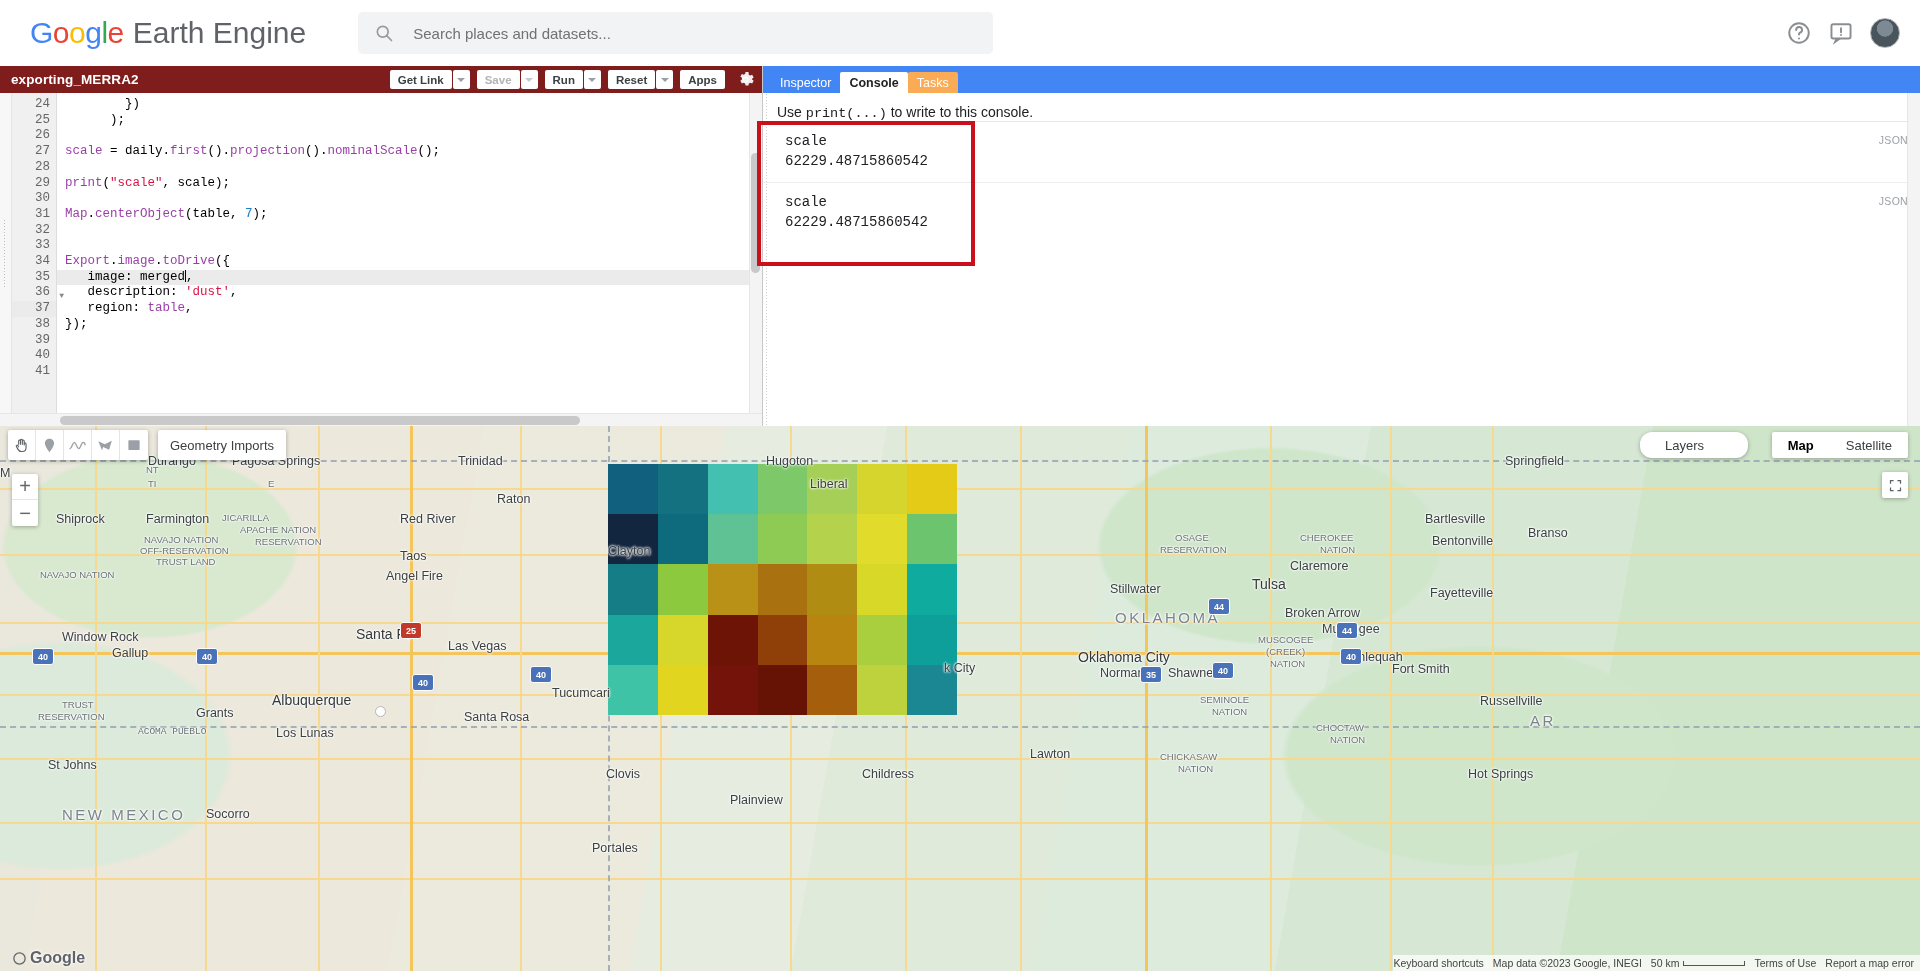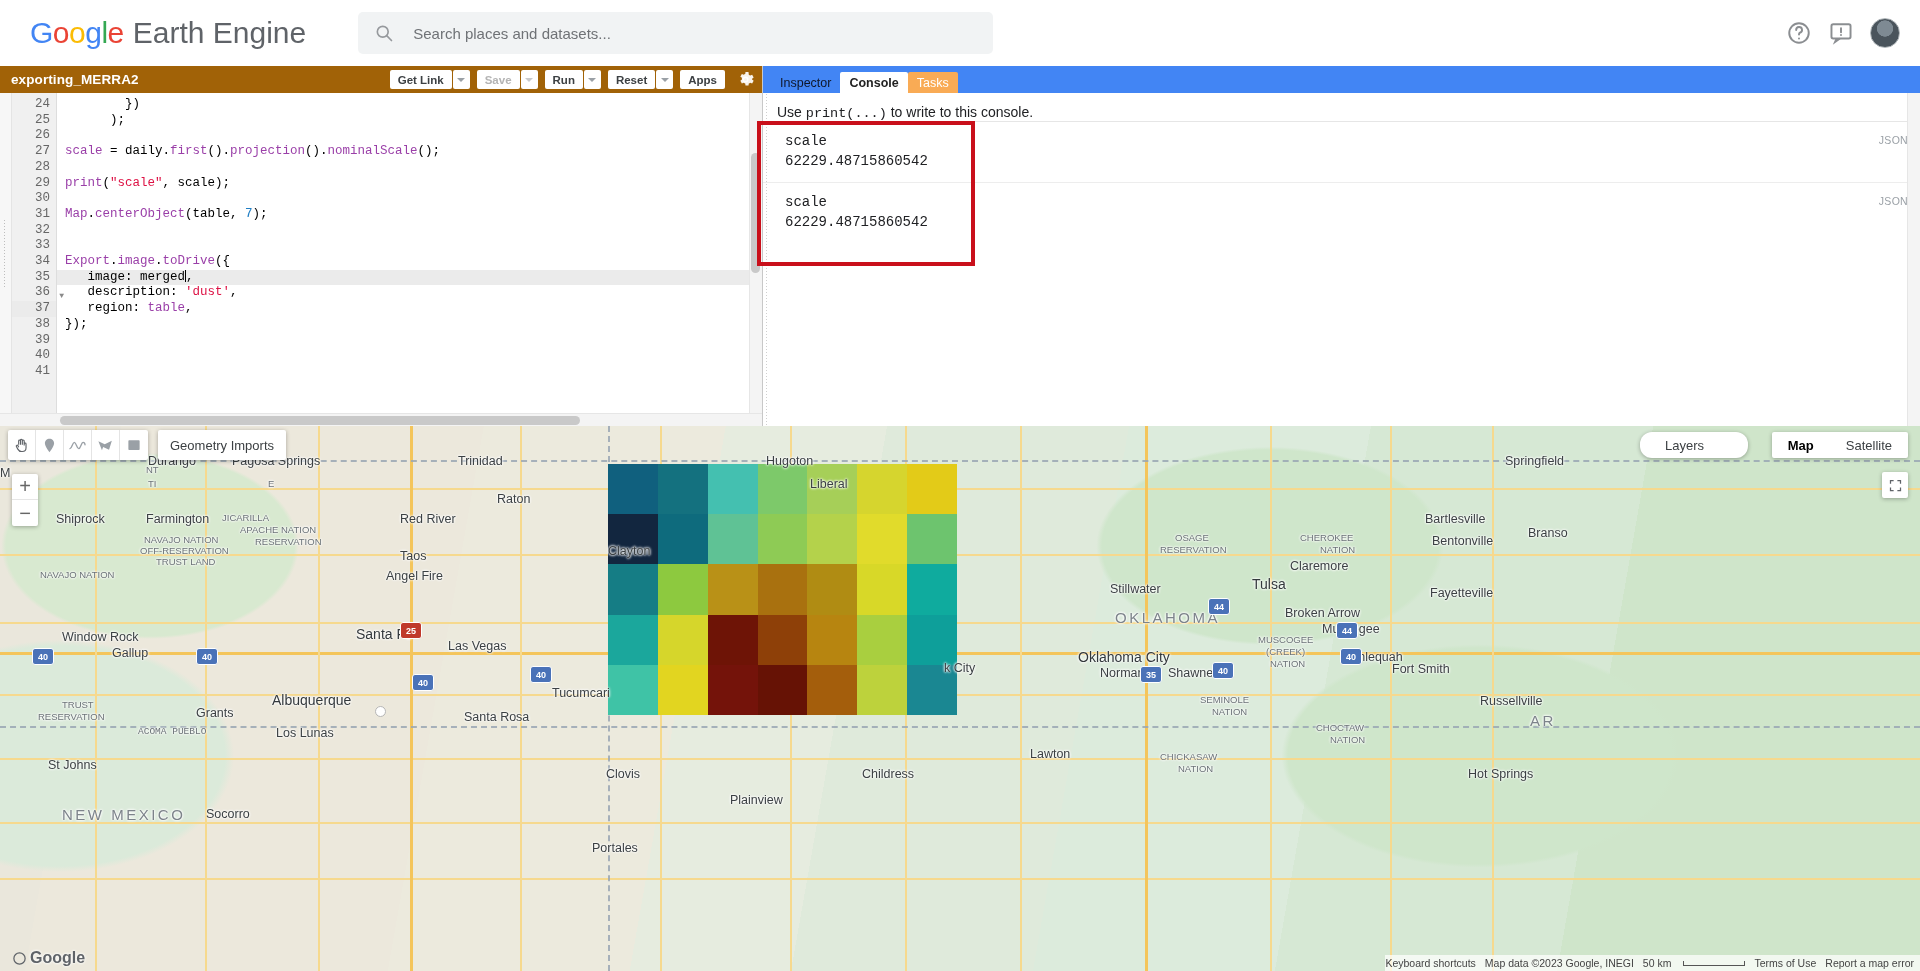--- a/index.html
+++ b/index.html
@@ -50,21 +50,21 @@
     border: 1px solid #aeb4b8; cursor: pointer;
   }
 
   
   .panes { display: flex; width: 100%; height: 360px; }
   .left-pane { width: 763px; display: flex; flex-direction: column; border-right: 1px solid #c8c8c8; }
   .right-pane { flex: 1; display: flex; flex-direction: column; }
 
   
   .bluebar {
-    height: 27px; background: #a16207;
+    height: 27px; background: #7f1d1d;
     display: flex; align-items: center;
     color: #fff; position: relative;
   }
   .script-name {
     font-size: 13.5px; font-weight: bold; color: #fff;
     padding-left: 11px; letter-spacing: .1px;
   }
   .tb-group { margin-left: auto; display: flex; align-items: center; padding-right: 6px; gap: 7px; }
   .btn {
     height: 19px; background: #fff; color: #3c4043;
@@ -123,21 +123,21 @@
     background: #f4f4f4; border-left: 1px solid #e6e6e6;
   }
   .vthumb { position: absolute; right: 2px; top: 60px; width: 9px; height: 120px; background: #c9c9c9; border-radius: 5px; }
   .hscroll { height: 13px; background: #f4f4f4; border-top: 1px solid #e6e6e6; position: relative; }
   .hthumb { position: absolute; left: 60px; top: 2px; height: 9px; width: 520px; background: #c9c9c9; border-radius: 5px; }
 
   
   .tabs { display: flex; align-items: flex-end; height: 27px; background: #4285F4; padding-left: 8px; }
   .tab {
     font-size: 12.5px; padding: 4px 9px 4px; cursor: pointer;
-    color: #0f172a; height: 21px; display: flex; align-items: center;
+    color: #ffffff; height: 21px; display: flex; align-items: center;
     border-radius: 2px 2px 0 0;
   }
   .tab.active { background: #fff; color: #222; font-weight: bold; }
   .tab.tasks { background: #F9AB55; color: #fff; }
   .console-body { flex: 1; background: #fff; position: relative; overflow: hidden; }
   .console-hint { font-size: 14px; color: #202124; padding: 11px 0 0 14px; }
   .console-hint code { font-family: "Liberation Mono", monospace; font-size: 13.5px; }
   .logrow {
     border-top: 1px solid #ededed;
     padding: 9px 0 10px 22px;
@@ -266,21 +266,21 @@
     display: flex; align-items: center; gap: 3px;
   }
   .attr-bar {
     position: absolute; right: 0; bottom: 0; height: 16px; z-index: 6;
     display: flex; align-items: center; gap: 9px;
     font-size: 10.5px; color: #444; padding-right: 6px;
     background: rgba(255,255,255,.72);
   }
   .attr-bar span { cursor: pointer; }
   .scale-bar {
-    display: flex; align-items: center; gap: 12px; font-size: 10.5px; color: #444;
+    display: flex; align-items: center; gap: 4px; font-size: 10.5px; color: #444;
   }
   .scale-rule { width: 62px; height: 5px; border: 1px solid #555; border-top: none; }
   .pin-dot {
     position: absolute; left: 375px; top: 280px; width: 11px; height: 11px;
     border-radius: 50%; background: #fff; border: 1px solid #b6b6b6; z-index: 4;
   }
 </style>
 </head>
 <body>
 

